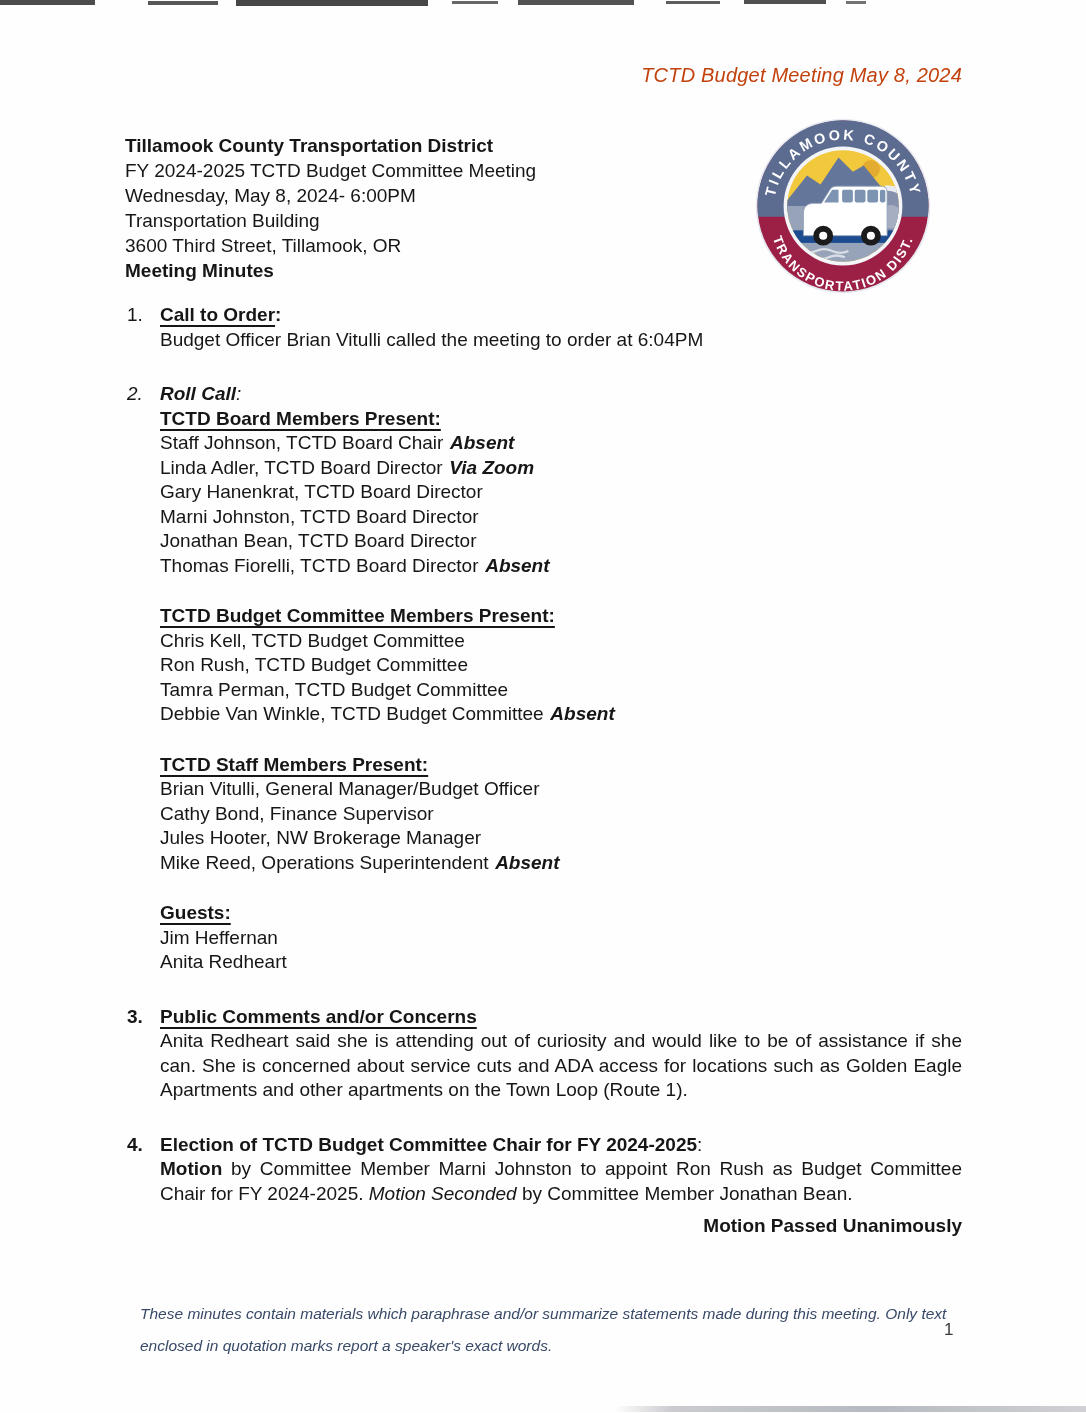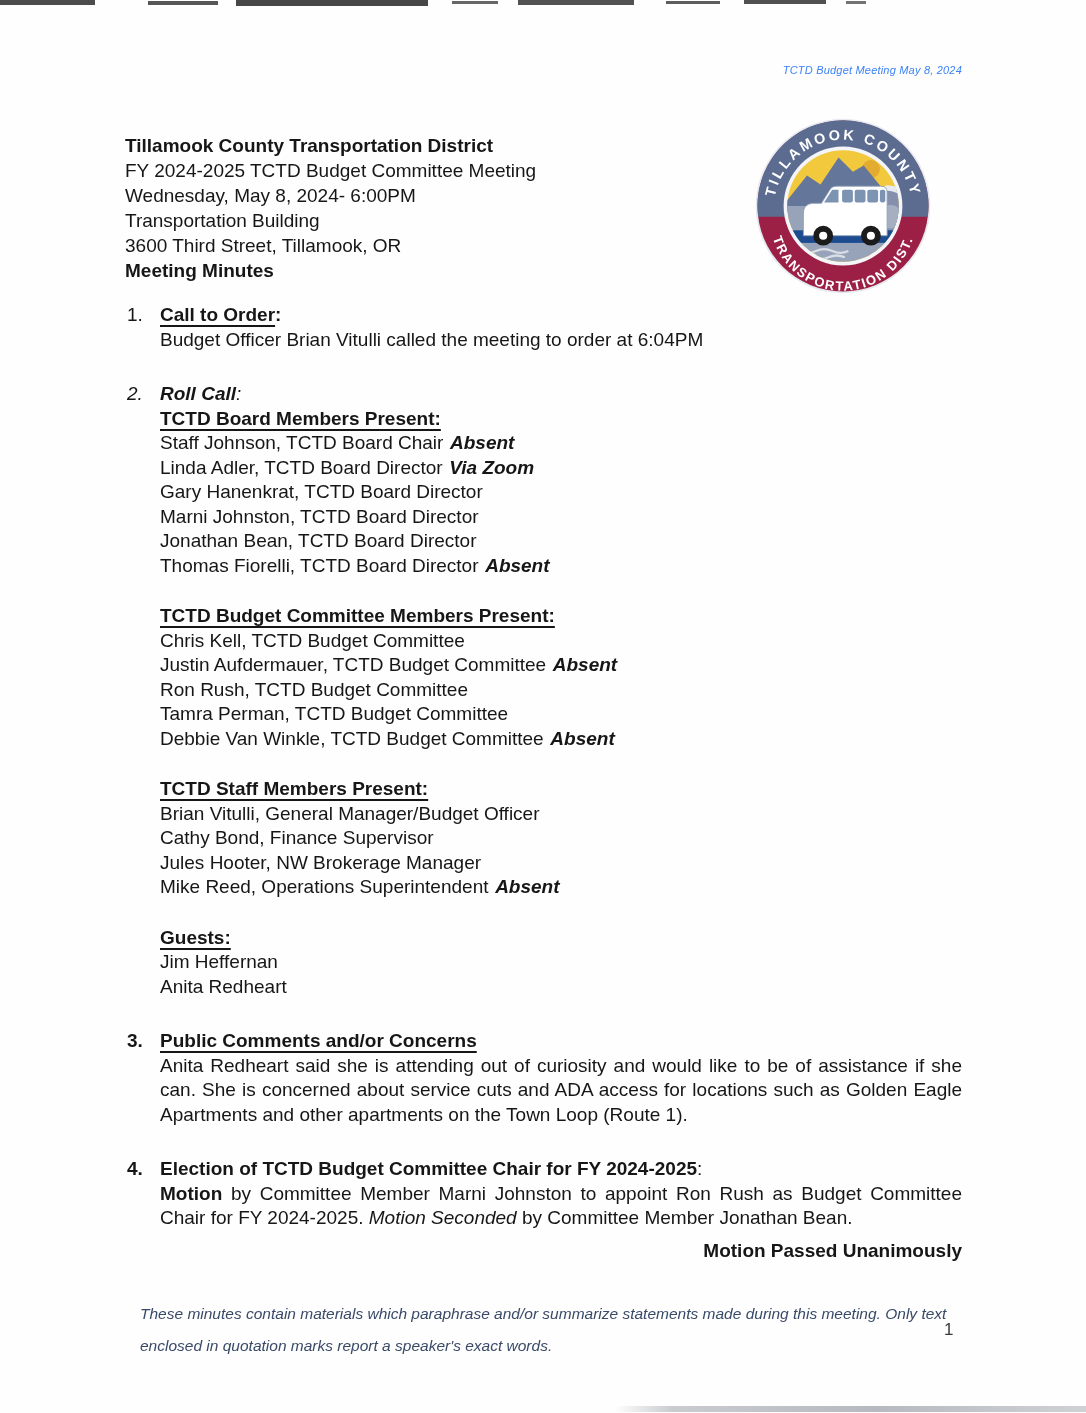--- a/index.html
+++ b/index.html
@@ -22,21 +22,21 @@
       linear-gradient(#555555,#555555) 846px 1px / 20px 3px no-repeat;
   }
   .scan-bottom {
     position:absolute; bottom:1px; left:615px; right:0; height:6px;
     background:linear-gradient(90deg, rgba(160,163,170,0), rgba(150,154,162,.5) 12%,
                rgba(138,143,153,.62) 55%, rgba(150,154,162,.45));
   }
   
   .running {
     position:absolute; top:64px; right:124px; font-style:italic;
-    font-size:11px; color:#3b82f6; letter-spacing:.2px;
+    font-size:20px; color:#c2410c; letter-spacing:.2px;
   }
   
   .titleblock { position:absolute; top:133px; left:125px; font-size:19px; line-height:25px; }
   .b  { font-weight:bold; }
   .i  { font-style:italic; }
   .bi { font-weight:bold; font-style:italic; }
   .u  { text-decoration:underline; text-decoration-thickness:2.3px; text-underline-offset:3.5px; }
   
   .logo { position:absolute; top:116px; left:753px; width:180px; height:180px; }
   
@@ -146,21 +146,20 @@
           <div><span>Linda Adler, TCTD Board Director</span><span class="status">Via Zoom</span></div>
           <div><span>Gary Hanenkrat, TCTD Board Director</span><span class="status"></span></div>
           <div><span>Marni Johnston, TCTD Board Director</span><span class="status"></span></div>
           <div><span>Jonathan Bean, TCTD Board Director</span><span class="status"></span></div>
           <div><span>Thomas Fiorelli, TCTD Board Director</span><span class="status">Absent</span></div>
         </div>
 
         <div class="group">
           <div class="b u">TCTD Budget Committee Members Present:</div>
           <div><span>Chris Kell, TCTD Budget Committee</span><span class="status"></span></div>
-          <div><span>Justin Aufdermauer, TCTD Budget Committee</span><span class="status">Absent</span></div>
           <div><span>Ron Rush, TCTD Budget Committee</span><span class="status"></span></div>
           <div><span>Tamra Perman, TCTD Budget Committee</span><span class="status"></span></div>
           <div><span>Debbie Van Winkle, TCTD Budget Committee</span><span class="status">Absent</span></div>
         </div>
 
         <div class="group">
           <div class="b u">TCTD Staff Members Present:</div>
           <div><span>Brian Vitulli, General Manager/Budget Officer</span><span class="status"></span></div>
           <div><span>Cathy Bond, Finance Supervisor</span><span class="status"></span></div>
           <div><span>Jules Hooter, NW Brokerage Manager</span><span class="status"></span></div>

